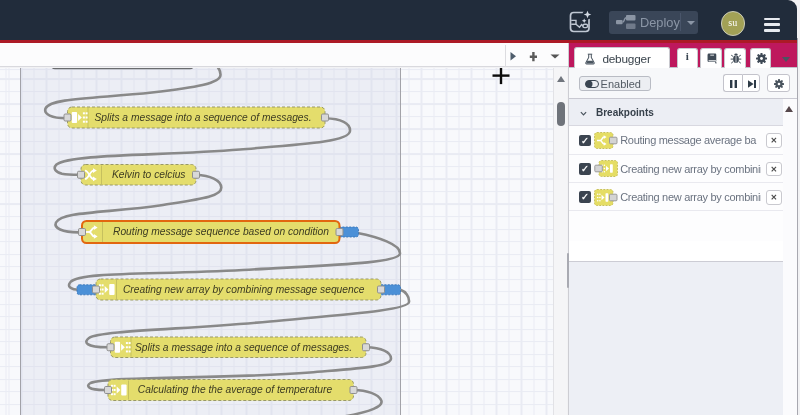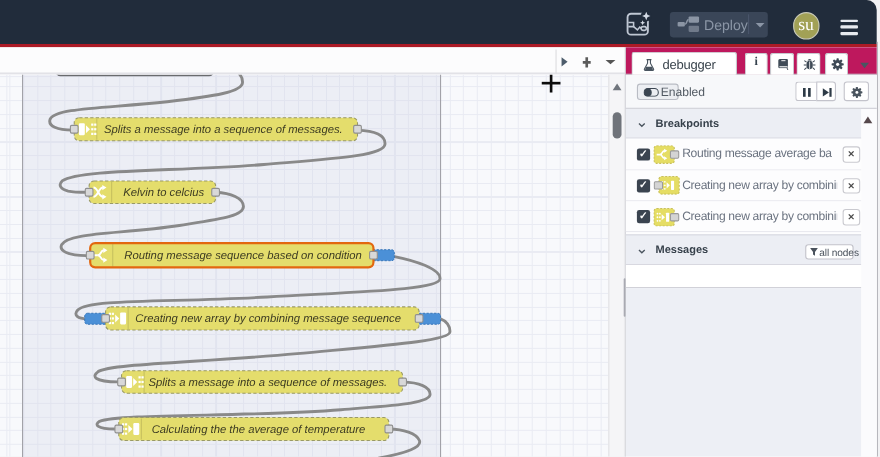--- a/index.html
+++ b/index.html
@@ -8,21 +8,21 @@
 #app{position:absolute;left:0;top:0;width:800px;height:415px;}
 .abs{position:absolute;}
 
 #hdr{left:0;top:0;width:797px;height:40px;background:#212c3b;border-radius:0 9px 0 0;}
 #redline{left:0;top:40px;width:797px;height:3.2px;background:#ac1a26;}
 #deploy{left:609px;top:11px;width:89px;height:22.5px;background:#3a4658;border-radius:3px;padding-left:24px;}
 #deploy .txt{position:absolute;left:31px;top:3.8px;font-size:12.8px;color:#8b96a6;}
 #deploy .sep{position:absolute;left:71px;top:2px;width:1px;height:18px;background:#49556a;}
 #deploy .car{position:absolute;left:77.5px;top:9.5px;width:0;height:0;border:4px solid transparent;border-top-color:#8b96a6;}
 #avatar{left:720.5px;top:11px;width:24.5px;height:24.5px;border-radius:50%;background:#a2a156;
-border:1.5px solid #c9cab8;color:#fff;font-family:"Liberation Serif",serif;font-size:16px;
+border:1.5px solid #c9cab8;color:#fff;font-family:"Liberation Serif",serif;font-size:10px;
 text-align:center;line-height:21px;}
 .hbar{left:763.5px;width:16.5px;height:2.9px;background:#e7eaef;border-radius:1px;}
 
 #tabbar{left:0;top:43.2px;width:567.5px;height:24.3px;background:#fcfcfd;border-bottom:1px solid #d9d9de;}
 #tabbar .vsep{position:absolute;left:505px;top:2px;width:1px;height:22px;background:#dcdce0;}
 #canvas{left:0;top:67.5px;width:552.6px;height:347.5px;background:#f8f9fc;
 background-image:repeating-linear-gradient(90deg,#e9ebf3 0 1px,transparent 1px 12.5px),
 repeating-linear-gradient(0deg,#e9ebf3 0 1px,transparent 1px 12.5px);
 background-position:8.5px 2.1px;}
 #cscroll{left:552.6px;top:67.5px;width:14.9px;height:347.5px;background:#f5f5f7;border-left:1px solid #e2e2e6;}
@@ -31,21 +31,21 @@
 #mainsep{left:567.5px;top:43.2px;width:1.2px;height:371.8px;background:#cdcdd3;}
 
 #sb{left:568.7px;top:43.2px;width:228.3px;height:371.8px;background:#fdfdfe;}
 #sbtabs{position:absolute;left:0;top:0;width:228.3px;height:24.6px;background:#be185d;border-bottom:1px solid #c3c3cb;}
 .sbtab{position:absolute;background:#fff;border:1px solid #c8c8ce;border-bottom:none;border-radius:3px 3px 0 0;}
 #dbgtab{left:5.7px;top:4px;width:95.2px;height:20.6px;font-size:11.8px;letter-spacing:-0.2px;color:#39434c;}
 #dbgtab span{position:absolute;left:27px;top:4px;}
 .icotab{top:4.6px;width:21.2px;height:20px;}
 #sbcaret{position:absolute;left:213px;top:13.5px;width:0;height:0;border:4.5px solid transparent;border-top:5.5px solid #4a5561;}
 #sbtools{position:absolute;left:0;top:24.6px;width:228.3px;height:31.7px;background:#f7f8fa;border-bottom:1px solid #c9c9d2;}
-#enbtn{position:absolute;left:10.4px;top:8px;width:38px;height:15.7px;background:#eceef2;border:1px solid #b9bcc4;border-radius:3px;font-size:11px;color:#525a63;white-space:nowrap;}
+#enbtn{position:absolute;left:10.4px;top:8px;width:72px;height:15.7px;background:#eceef2;border:1px solid #b9bcc4;border-radius:3px;font-size:11px;color:#525a63;white-space:nowrap;}
 #enbtn span{position:absolute;left:20.5px;top:1.2px;}
 .sqbtn{position:absolute;background:#fff;border:1px solid #c3c3cb;border-radius:3px;}
 
 #sblist{position:absolute;left:0;top:56.3px;width:214.6px;height:315.5px;background:#fdfdfe;}
 .band{position:absolute;left:0;width:214.6px;background:#eceef4;border-bottom:1px solid #d8d8e0;}
 .band .bt{position:absolute;left:27.3px;top:7.5px;font-size:10px;font-weight:bold;color:#37414b;}
 .chev{position:absolute;left:11px;top:11px;width:7px;height:7px;}
 .brow{position:absolute;left:0;width:214.6px;height:28.3px;border-bottom:1px solid #e9e9ef;background:#fdfdfe;}
 .cbx{position:absolute;left:10.4px;top:8.2px;width:11.6px;height:11.8px;background:#3b4450;border-radius:2px;color:#fff;font-size:9.5px;line-height:12px;text-align:center;font-weight:bold;}
 .blab{position:absolute;left:51.5px;top:7.8px;font-size:11px;letter-spacing:-0.3px;color:#6b7380;white-space:nowrap;overflow:hidden;width:141px;}
@@ -320,32 +320,20 @@
             <circle cx="5.9" cy="5.3" r="0.8" fill="#fff"></circle>
             <circle cx="5.9" cy="8.5" r="0.8" fill="#fff"></circle>
             <circle cx="5.9" cy="11.7" r="0.8" fill="#fff"></circle>
             <path d="M7.5 5.7 L10.5 8.5 L7.5 11.3 Z" fill="#fff"></path>
             <rect x="11.5" y="4.3" width="2.8" height="8.4" rx="0.6" fill="#fff"></rect>
             <rect x="15.5" y="5.2" width="7.5" height="6.6" rx="1" fill="#d4d4d4" stroke="#9b9b9b" stroke-width="1"></rect>
           </svg>
           <span class="blab">Creating new array by combinin</span>
           <span class="xbtn">✕</span>
         </div>
-      <div class="band" style="top:114px;height:27.5px;border-top:1px solid #d8d8e0">
-          <svg class="chev" width="8" height="8" viewBox="0 0 8 8">
-            <path d="M1 2.5 L4 5.5 L7 2.5" stroke="#4a545e" stroke-width="1.4" fill="none"></path>
-          </svg>
-          <span class="bt">Messages</span>
-          <span id="allnodes">
-            <svg style="position:absolute;left:3px;top:2.5px" width="8" height="8" viewBox="0 0 8 8">
-              <path d="M0.5 0.5 h7 L4.9 4 V7.5 L3.1 6.3 V4 Z" fill="#4a525c"></path>
-            </svg>
-            <span style="position:absolute;left:11.5px;top:1.8px">all nodes</span>
-          </span>
-        </div>
       <div id="msgsarea"></div>
       <div id="sbbottom"></div>
     </div>
     <div id="sbscroll">
         <span id="sbup"></span>
       </div>
   </div>
 </div>
 
 </body></html>

